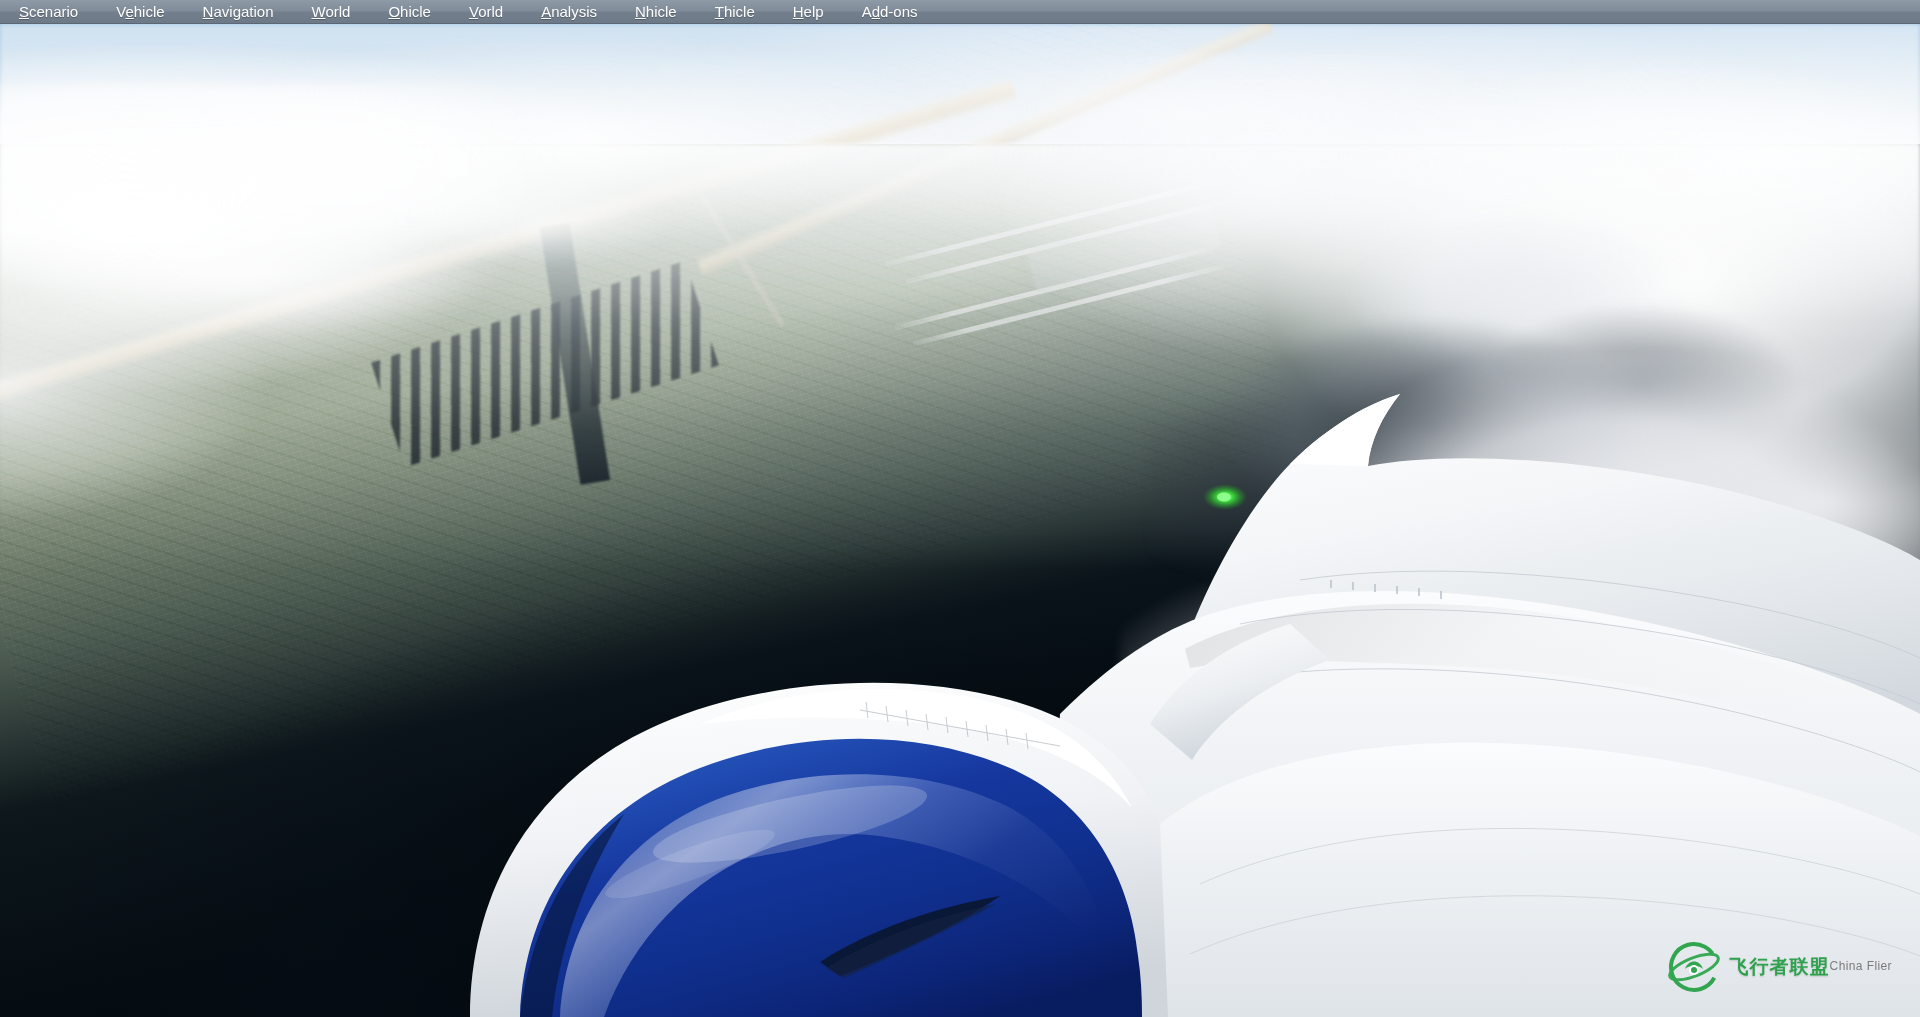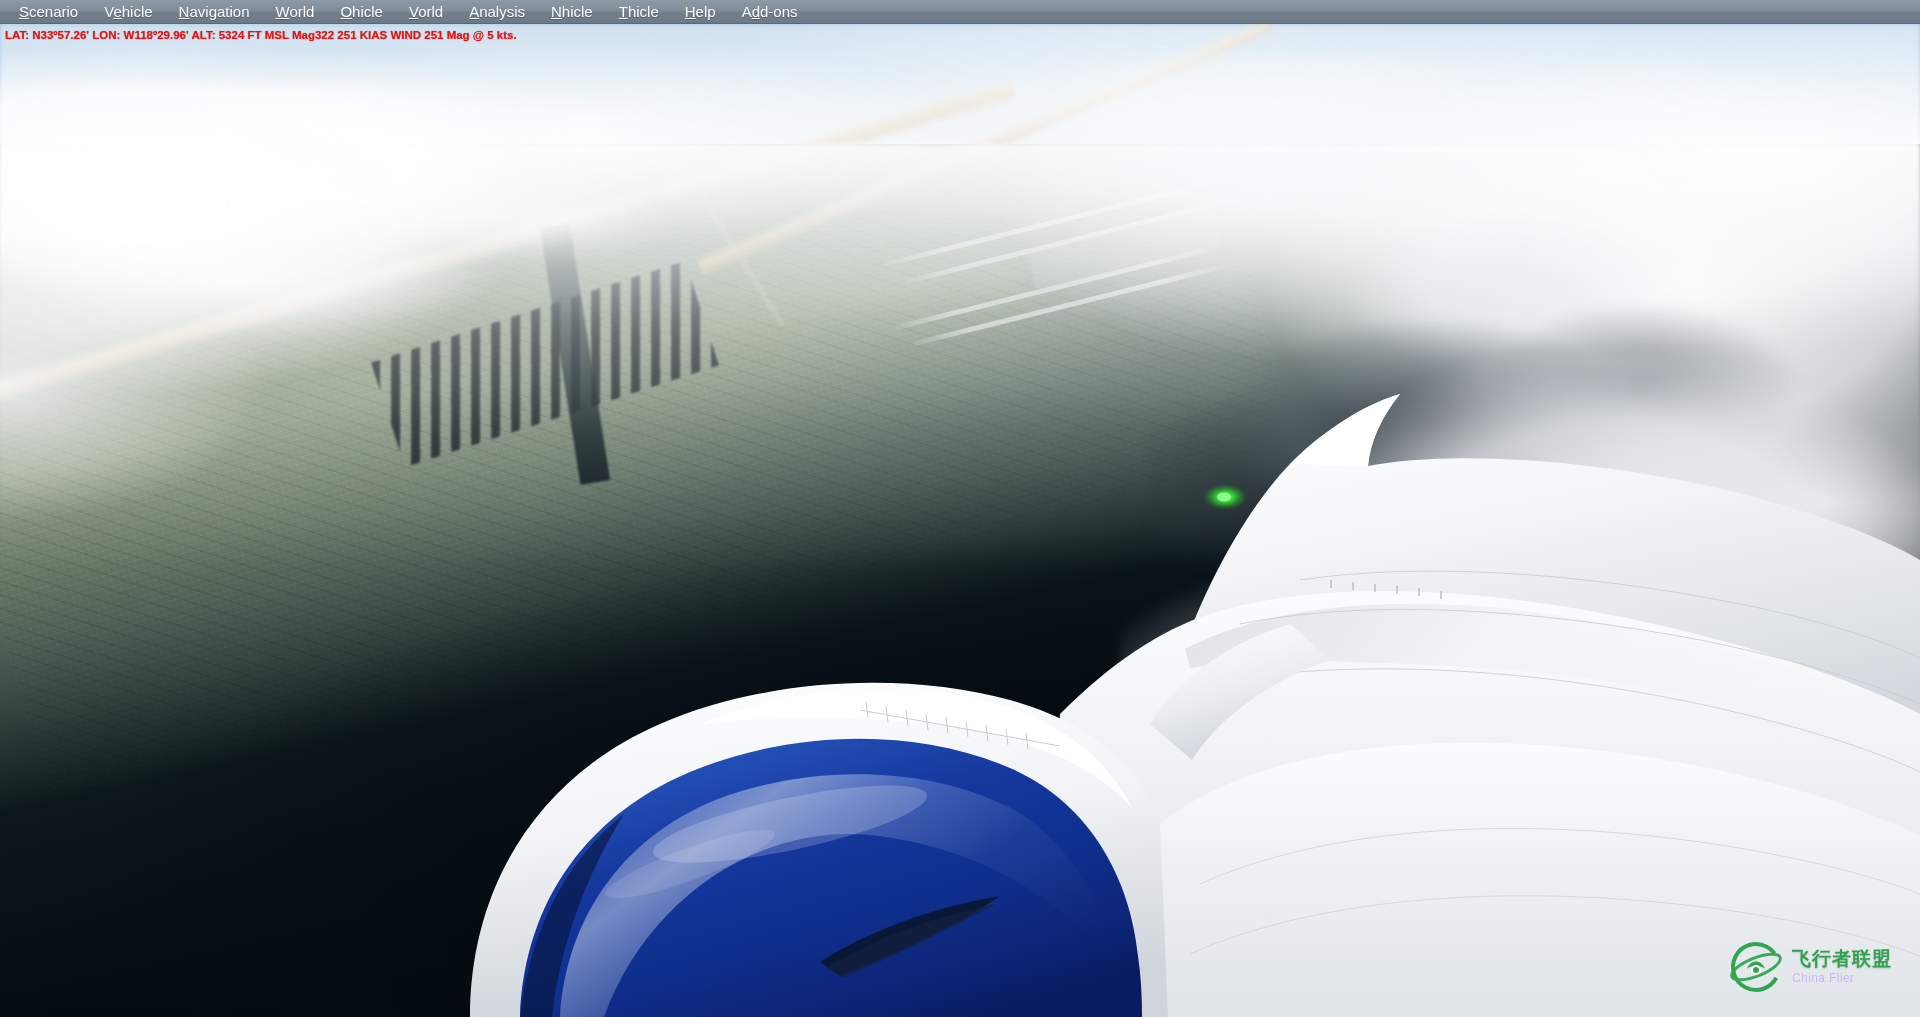--- a/index.html
+++ b/index.html
@@ -25,20 +25,21 @@
     top: 0; left: 0;
     width: 1920px;
     height: 24px;
     background: linear-gradient(180deg, #8e9aa6 0%, #7f8b98 48%, #737f8d 52%, #6d7987 100%);
     border-bottom: 1px solid #5c6775;
     display: flex;
     align-items: center;
     padding-left: 6px;
     box-sizing: border-box;
     z-index: 50;
+    gap: 12px;
   }
   .menu-item {
     color: #ffffff;
     font-size: 15px;
     line-height: 24px;
     padding: 0 13px;
     white-space: nowrap;
     cursor: default;
     text-shadow: 0 1px 0 rgba(0,0,0,0.25);
     font-family: "Liberation Sans", sans-serif;
@@ -280,34 +281,33 @@
     z-index: 40;
     opacity: 0.92;
   }
   #watermark .wm-logo {
     width: 56px; height: 56px;
     position: relative;
     flex: 0 0 auto;
   }
   #watermark .wm-text {
     display: flex;
-    flex-direction: column;
     line-height: 1.05;
   }
   #watermark .wm-cn {
     font-size: 19px;
     font-weight: bold;
     color: #1f9c3f;
     letter-spacing: 1px;
     font-family: "DejaVu Sans", sans-serif;
     text-shadow: 0 1px 2px rgba(0,0,0,0.18);
   }
   #watermark .wm-en {
     font-size: 12px;
-    color: #c4b5fd;
+    color: #737373;
     letter-spacing: 0.4px;
     font-family: "Liberation Sans", sans-serif;
     margin-top: 3px;
   }
 
   
   #hud {
     position: absolute;
     left: 5px;
     top: 27px;
@@ -531,16 +531,15 @@
       </div>
       <div class="wm-text">
         <span class="wm-cn">飞行者联盟</span>
         <span class="wm-en">China Flier</span>
       </div>
     </div>
 
   </div>
 
   <div id="hud">
-    <span class="hud-line">LAT: N33º57.26'  LON: W118º29.96'  ALT: 5324 FT  MSL   Mag322  251 KIAS  WIND 251 Mag @ 5 kts.</span>
   </div>
 
 </div>
 
 </body></html>

